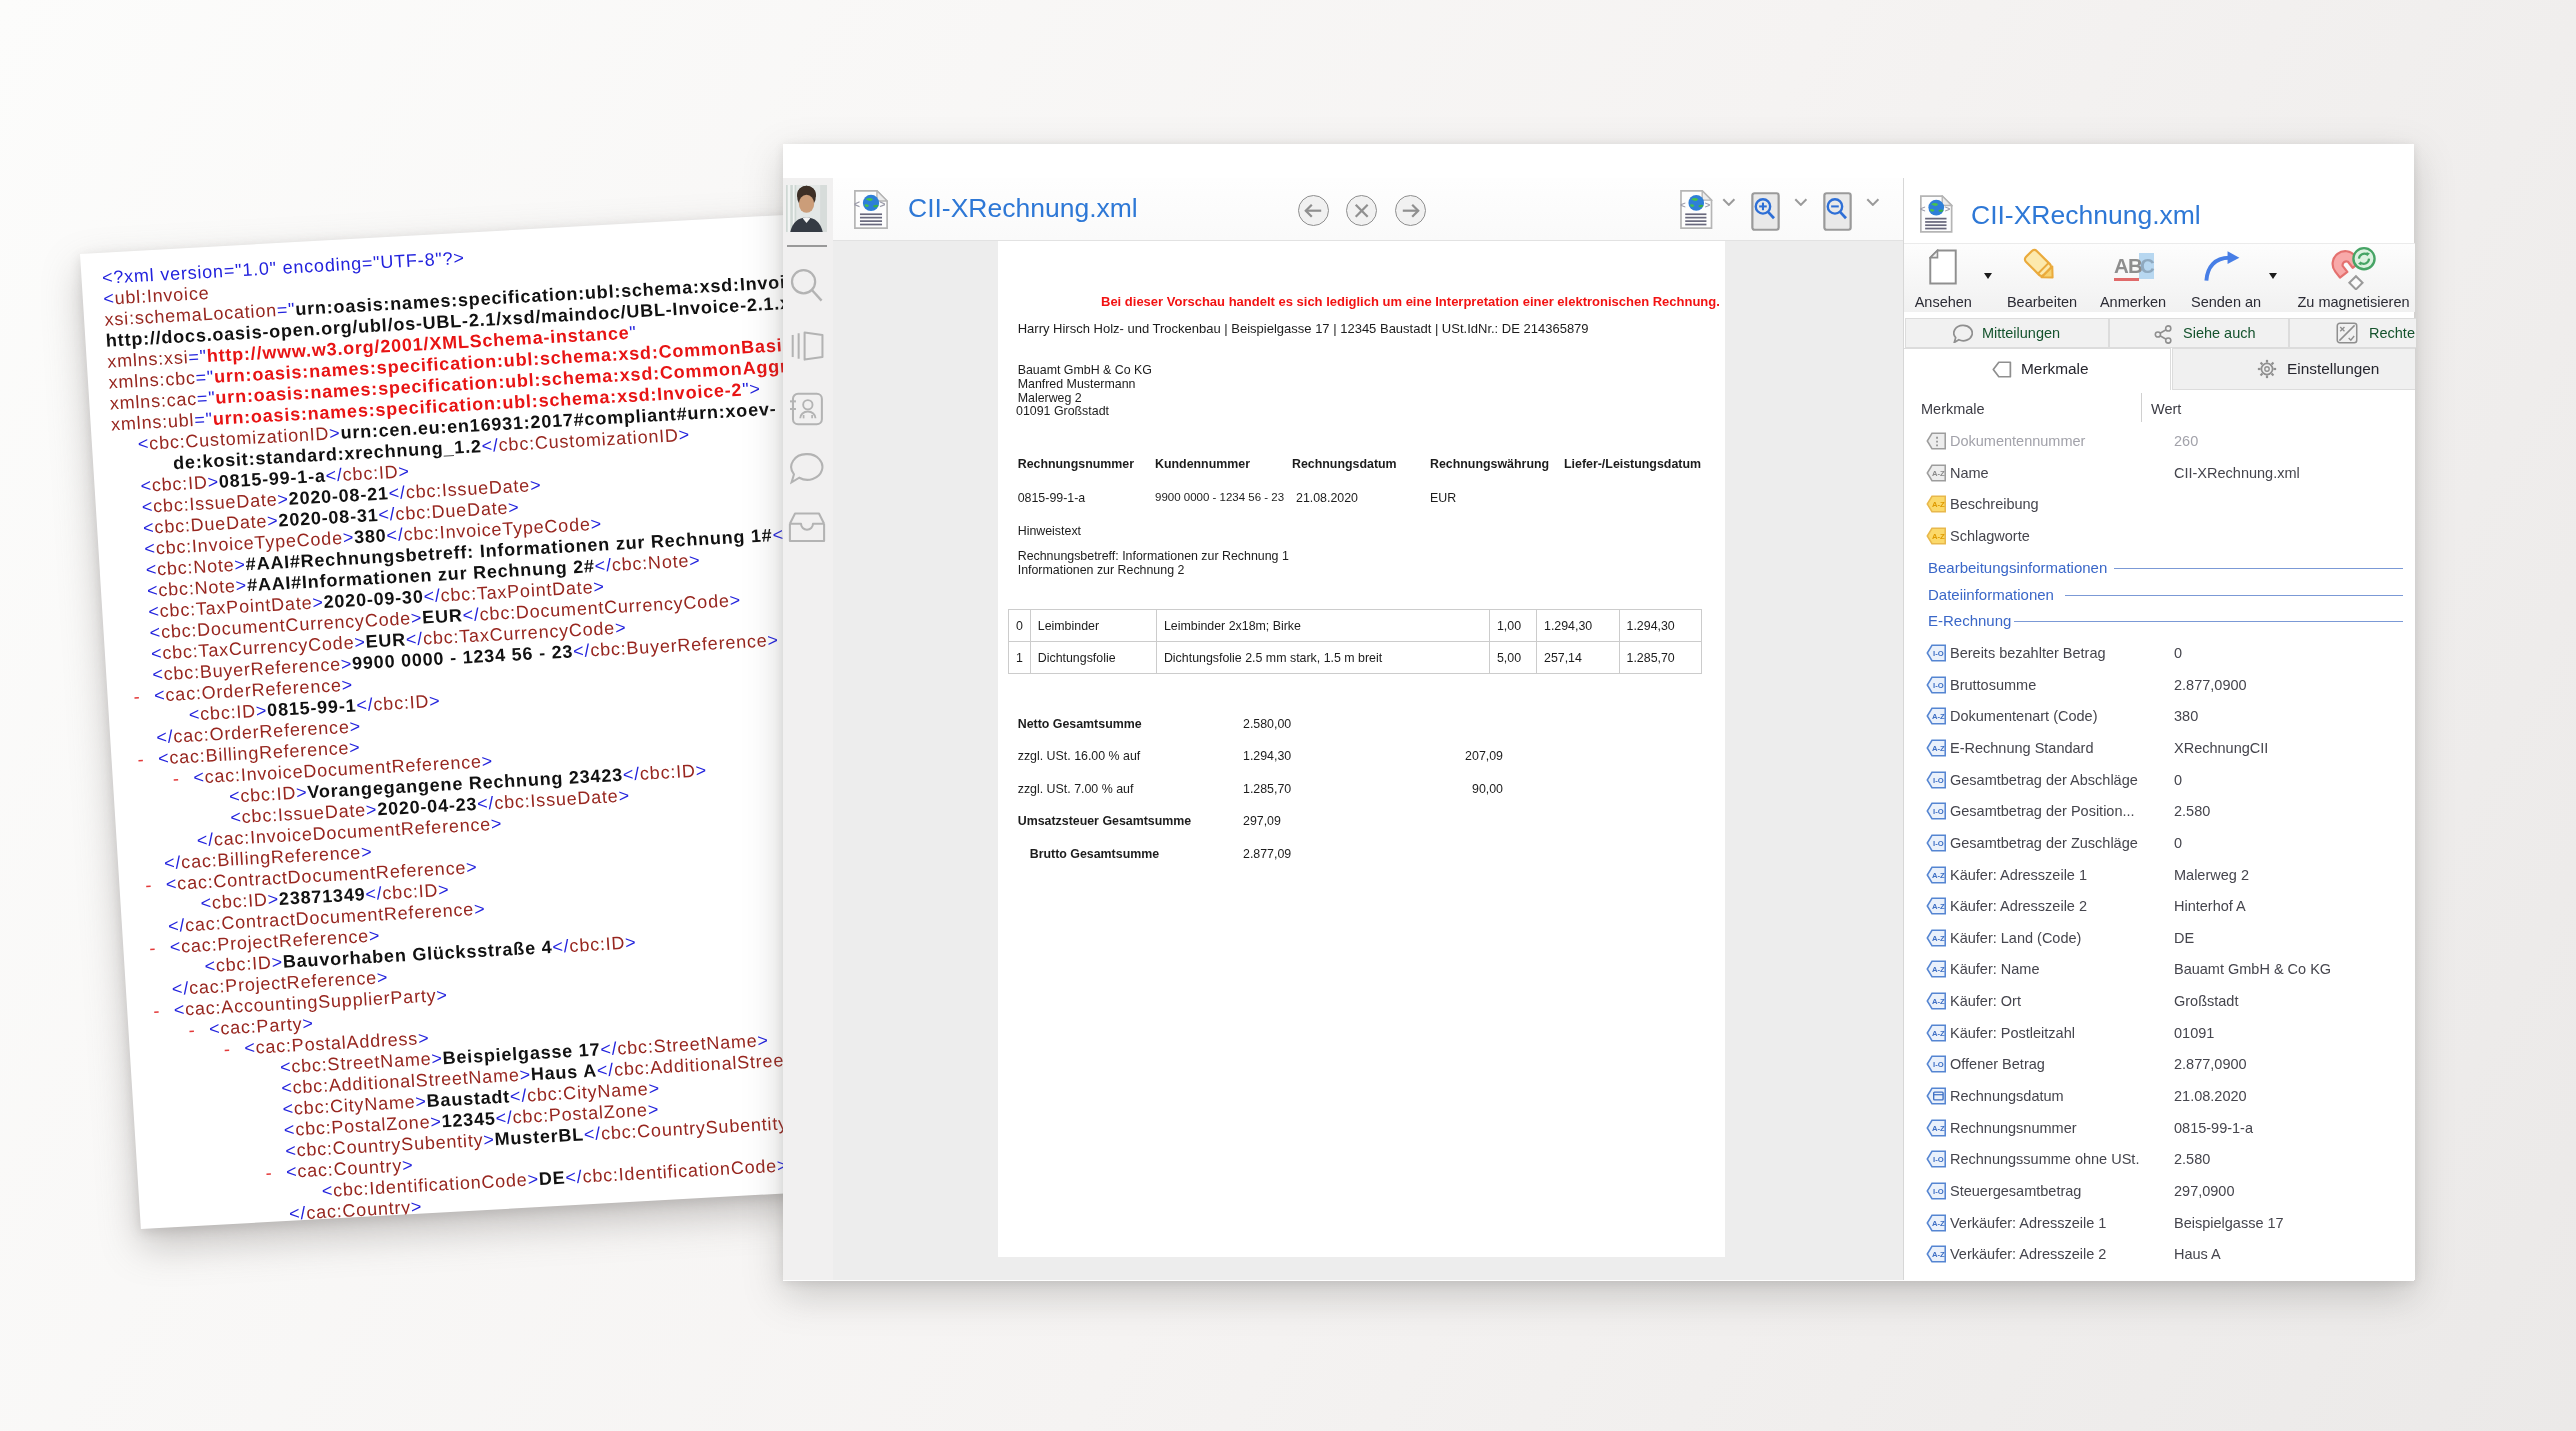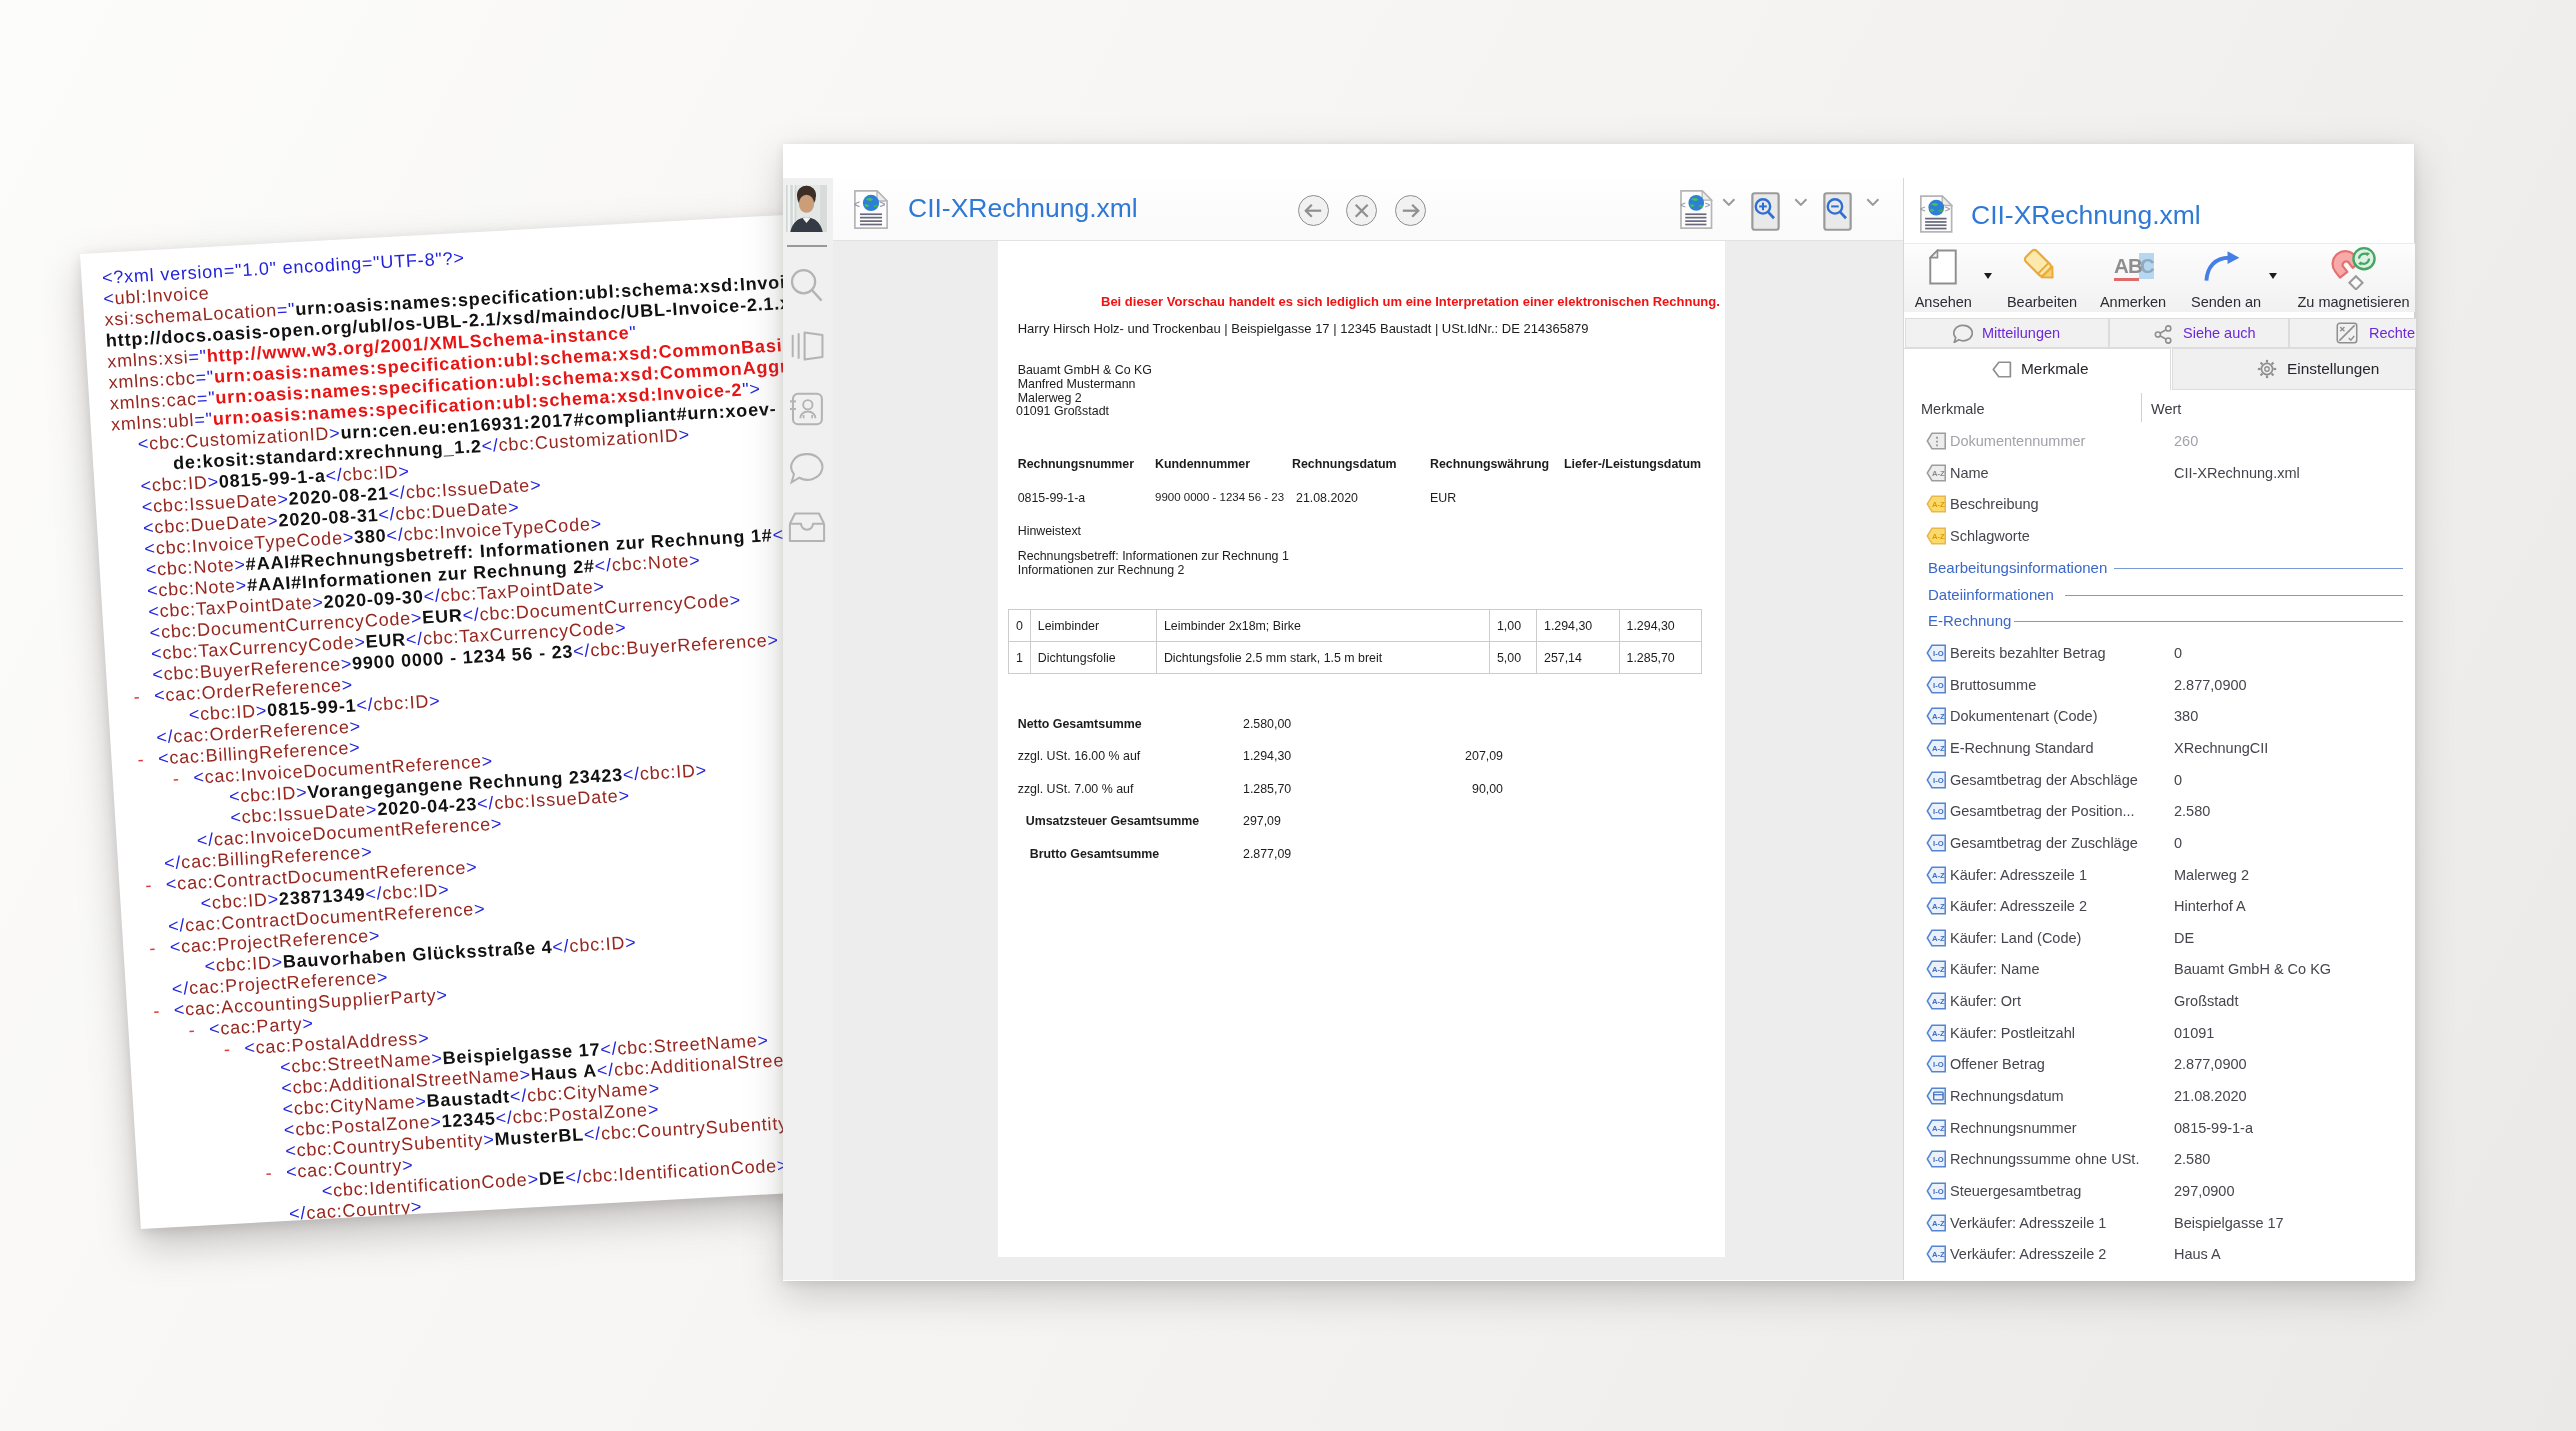--- a/index.html
+++ b/index.html
@@ -67,21 +67,21 @@
 #itbl tr.h td { height:32.5px; font-weight:bold; }
 
 
 #rpanel { position:absolute; left:1120px; top:34px; width:511px; height:1102px; background:#fff; border-left:0.9px solid #d7d7d7; }
 #rp-title { position:absolute; left:67px; top:22px; font-size:26.5px; color:#2e78d6; }
 #rp-actions { position:absolute; left:0; top:65px; width:511px; height:69px;
   background:linear-gradient(#fdfdfd,#f1f1f1); border-top:0.9px solid #ebebeb; }
 .actlabel { position:absolute; top:50px; font-size:14.5px; color:#2c2c35; text-align:center; white-space:nowrap; }
 #rp-tabs1 { position:absolute; left:0; top:140px; width:511px; height:30px; }
 .tab1 { position:absolute; top:0; height:30px; background:#f1f1f1; border:0.9px solid #dcdcdc;
-  font-size:14.5px; color:#6d28d9; }
+  font-size:14.5px; color:#14532d; }
 #rp-tabs2 { position:absolute; left:0; top:170px; width:511px; height:42px; }
 .tab2 { position:absolute; top:0; height:42px; font-size:15.4px; color:#26262e; }
 #grid { position:absolute; left:0; top:212px; width:511px; height:890px; background:#fff;
   font-size:14.5px; color:#45454d; }
 .gh { position:absolute; font-size:14.5px; color:#3c3c44; }
 .row { position:absolute; left:0; width:511px; height:32px; }
 .row .lbl { position:absolute; left:46px; top:6.8px; white-space:nowrap;}
 .row .val { position:absolute; left:247px; top:6.8px; white-space:nowrap;margin-left:23px;}
 .row svg, .row .ticon { position:absolute; left:22px; top:6px; }
 .gray .lbl, .gray .val { color:#a2a2aa; }
@@ -227,21 +227,21 @@
 <div class="r" style="left:19.7px;top:308px;">Rechnungsbetreff: Informationen zur Rechnung 1</div>
 <div class="r" style="left:19.7px;top:322px;">Informationen zur Rechnung 2</div>
 <div class="r" style="left:19.7px;top:476px;font-weight:bold;">Netto Gesamtsumme</div>
 <div class="r" style="left:245px;top:476px;">2.580,00</div>
 <div class="r" style="left:19.7px;top:508px;">zzgl. USt. 16.00 % auf</div>
 <div class="r" style="left:245px;top:508px;">1.294,30</div>
 <div class="r" style="left:419px;top:508px;width:86px;text-align:right;">207,09</div>
 <div class="r" style="left:19.7px;top:541px;">zzgl. USt. 7.00 % auf</div>
 <div class="r" style="left:245px;top:541px;">1.285,70</div>
 <div class="r" style="left:419px;top:541px;width:86px;text-align:right;">90,00</div>
-<div class="r" style="left:19.7px;top:573px;font-weight:bold;margin-left:8px;">Umsatzsteuer Gesamtsumme</div>
+<div class="r" style="left:19.7px;top:573px;font-weight:bold;">Umsatzsteuer Gesamtsumme</div>
 <div class="r" style="left:245px;top:573px;">297,09</div>
 <div class="r" style="left:19.7px;top:606px;font-weight:bold;padding-left:12px;">Brutto Gesamtsumme</div>
 <div class="r" style="left:245px;top:606px;">2.877,09</div>
 <table id="itbl" cellspacing="0">
 <tbody>
 <tr>
               <td>0</td>
               <td>Leimbinder</td>
               <td>Leimbinder 2x18m; Birke</td>
               <td>1,00</td>

